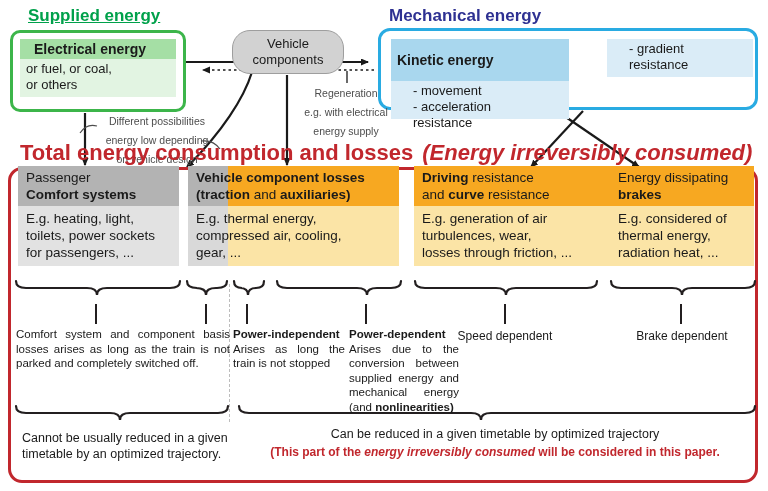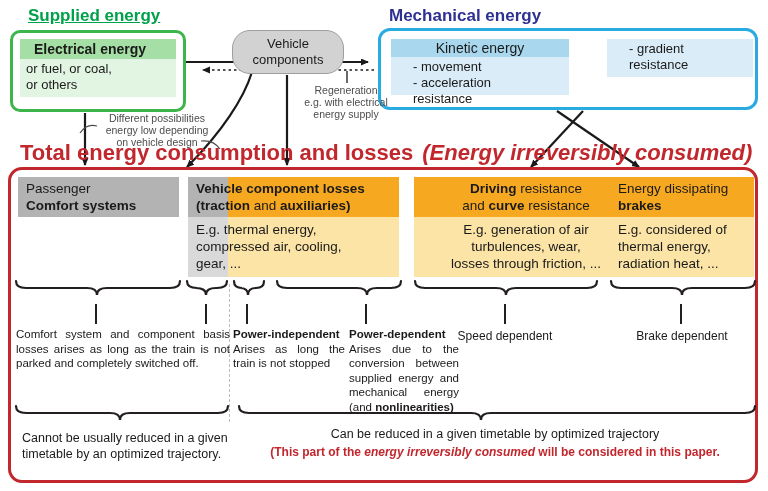--- a/index.html
+++ b/index.html
@@ -20,53 +20,53 @@
   
   #electrical-box{left:10px;top:30px;width:176px;height:82px;border:3px solid var(--c-greenBorder);
                   border-radius:10px;background:#fff;box-sizing:border-box;padding:6px 7px;}
   #electrical-box .hd{background:var(--c-greenHead);font-weight:bold;font-size:14px;padding:2px 14px;}
   #electrical-box .bd{background:var(--c-greenBody);font-size:13px;line-height:16px;padding:2px 6px 4px;}
 
   
   #mechanical-box{left:378px;top:28px;width:380px;height:82px;border:3px solid var(--c-cyan);
                   border-radius:12px;background:#fff;box-sizing:border-box;}
   .subbox{position:absolute;top:8px;}
-  .subbox .hd{background:var(--c-blueHead);font-weight:normal;font-size:14px;padding:1px 6px;text-align:center;}
+  .subbox .hd{background:var(--c-blueHead);font-weight:bold;font-size:14px;padding:13px 6px;}
   .subbox .bd{background:var(--c-blueBody);font-size:13px;line-height:16px;padding:2px 22px;height:38px;box-sizing:border-box;}
   #kinetic-box{left:10px;width:178px;}
   #potential-box{left:226px;width:146px;}
 
   
   #vehicle-components{left:232px;top:30px;width:112px;height:44px;background:var(--c-boxGray);
                       border:1.5px solid var(--c-boxGrayBorder);border-radius:18px;box-sizing:border-box;
                       font-size:13px;line-height:15.5px;text-align:center;padding-top:5px;}
 
   
-  .tiny{position:absolute;font-size:10.5px;line-height:12px;color:var(--c-grayText);text-align:center;}
+  .tiny{position:absolute;font-size:10.5px;line-height:19px;color:var(--c-grayText);text-align:center;}
   #regeneration-label{left:290px;top:84px;width:112px;}
   #possibilities-label{left:92px;top:112px;width:130px;}
 
   
   #consumption-title{left:20px;top:140px;font-size:22px;font-weight:bold;color:var(--c-red);white-space:nowrap;}
   #consumption-title .it{margin-left:9px;}
 
   
   #red-container{left:8px;top:167px;width:750px;height:316px;border:3px solid var(--c-red);
                  border-radius:14px;box-sizing:border-box;}
 
   
-  .lossbox{position:absolute;top:177px;font-size:13.5px;line-height:17px;}
+  .lossbox{position:absolute;top:166px;font-size:13.5px;line-height:17px;}
   .lossbox .head{background:var(--c-orange);font-weight:bold;padding:3px 8px;position:relative;}
   .lossbox .body{background:var(--c-orangeLight);padding:4px 8px 5px;position:relative;}
   .lossbox .txt{position:relative;z-index:1;}
   #comfort-box{left:18px;width:161px;}
   #comfort-box .head{background:var(--c-grayHead);font-weight:normal;}
   #comfort-box .body{background:var(--c-grayBody);}
   #losses-box{left:188px;width:211px;}
-  #driving-box{left:414px;width:224px;text-align:center;}
+  #driving-box{left:414px;width:224px;}
   #brakes-box{left:610px;width:144px;}
   .strip{position:absolute;left:0;top:0;bottom:0;width:40px;z-index:0;}
   .strip.dark{background:var(--c-grayHead);}
   .strip.light{background:var(--c-grayStripLight);}
 
   
   .brace{position:absolute;height:15px;}
   .tick{position:absolute;width:2px;height:20px;top:304px;background:#231F20;}
   #dashed-separator{position:absolute;left:229px;top:284px;height:138px;width:0;
                     border-left:1.5px dashed #BDBDBD;}
@@ -144,20 +144,23 @@
     <span>Total energy consumption and losses</span><span class="it">(Energy irreversibly consumed)</span>
   </div>
 
   <div class="abs" id="red-container"></div>
 
   <div class="lossbox" id="comfort-box">
     <div class="head">
       <span>Passenger</span><br>
       <span class="b">Comfort systems</span>
     </div>
+    <div class="body pre">E.g. heating, light,
+toilets, power sockets
+for passengers, ...</div>
   </div>
 
   <div class="lossbox" id="losses-box">
     <div class="head">
       <span class="strip dark"></span>
       <div class="txt">
         <span>Vehicle component losses</span><br>
         <span>(traction </span><span class="n">and</span><span> auxiliaries)</span>
       </div>
     </div>

